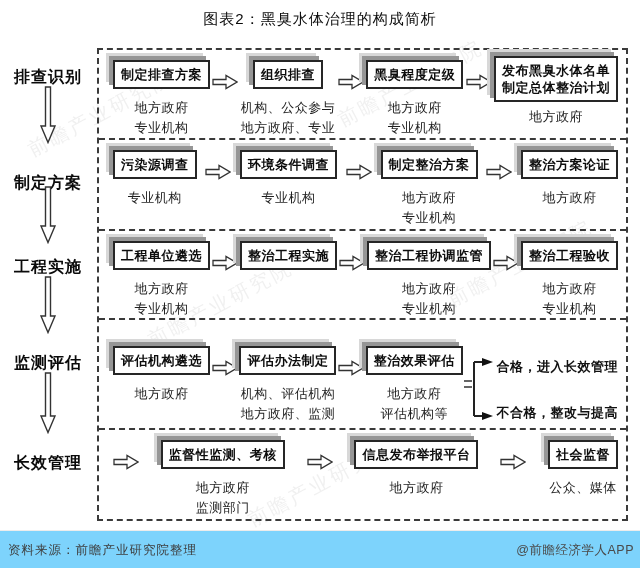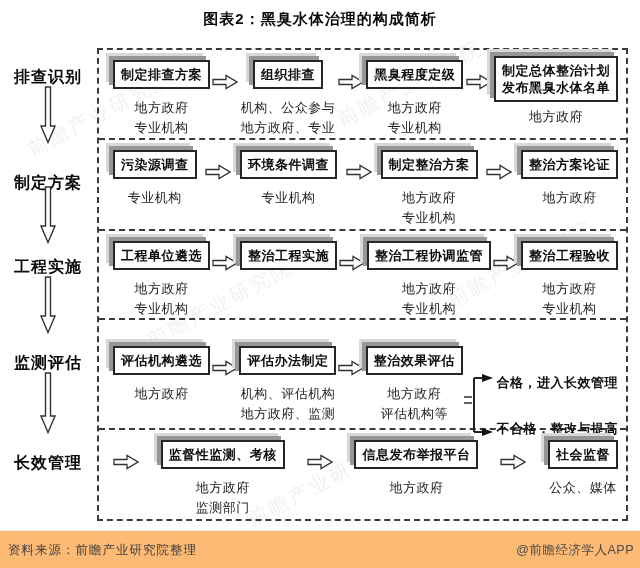--- a/index.html
+++ b/index.html
@@ -4,21 +4,21 @@
 <style>
   html,body{margin:0;padding:0;}
   body{
     width:640px;height:568px;position:relative;overflow:hidden;
     background:#ffffff;
     font-family:"Liberation Sans","DejaVu Sans",sans-serif;
     color:#111;
   }
   .title{
     position:absolute;top:10px;left:0;right:0;text-align:center;
-    font-size:15px;font-weight:bold;letter-spacing:1px;color:#0a0a0a;
+    font-size:15px;font-weight:normal;letter-spacing:1px;color:#0a0a0a;
   }
   
   .rail{position:absolute;left:0;top:48px;width:96px;height:473px;}
   .rail-label{position:absolute;width:100%;text-align:center;font-weight:bold;
     font-size:16px;letter-spacing:1px;color:#0a0a0a;white-space:nowrap;margin-top:9px;}
   .rail-arrow{position:absolute;left:50%;transform:translateX(-50%);}
   
   .flow{position:absolute;left:97px;top:48px;width:531px;height:473px;
     border:2px dashed #3a3a3a;box-sizing:border-box;background:transparent;}
   .frow{box-sizing:border-box;display:flex;align-items:flex-start;
@@ -29,26 +29,26 @@
   .pbox{
     background:#fff;border:2px solid #262626;padding:4px 6px;
     font-size:13px;font-weight:bold;letter-spacing:0.5px;color:#0d0d0d;
     text-align:center;line-height:17px;white-space:nowrap;
     box-shadow:-4px -4px 0 0 #969696,-7px -7px 0 0 #d8d8d8;
   }
   .pbox span{display:block;}
   .actors{margin-top:9px;text-align:center;font-size:13px;color:#1f1f1f;
     letter-spacing:0.5px;line-height:20px;white-space:nowrap;}
   .harrow{margin-top:14px;flex:0 0 auto;}
-  .branch{display:flex;align-items:flex-start;margin-top:28px;}
+  .branch{display:flex;align-items:flex-start;margin-top:12px;}
   .branch-labels{display:flex;flex-direction:column;justify-content:space-between;
     height:64px;font-size:13px;font-weight:bold;white-space:nowrap;letter-spacing:0.5px;}
   
   .footer{position:absolute;left:0;top:530px;width:640px;height:38px;
-    background:#fdba74;border-top:1px solid #ececec;}
+    background:#7dd3fc;border-top:1px solid #ececec;}
   .footer-source{position:absolute;left:8px;top:11px;font-size:12.5px;color:#3d3d3d;letter-spacing:1px;}
   .footer-credit{position:absolute;right:6px;top:11px;font-size:12.5px;color:#4a4a4a;letter-spacing:0.5px;}
   
   .wm{position:absolute;color:rgba(110,110,110,0.10);font-size:20px;
     transform:rotate(-28deg);letter-spacing:3px;pointer-events:none;white-space:nowrap;}
 </style>
 </head>
 <body>
 
 <div class="wm" style="left:20px;top:100px">前瞻产业研究院</div>
@@ -113,22 +113,22 @@
       <div class="actors">
           <div>地方政府</div>
           <div>专业机构</div>
         </div>
     </div>
     <svg class="harrow" width="26" height="16">
         <path d="M1 5.5 h13 v-4 L25 8 l-11 6.5 v-4 h-13 z" fill="#fff" stroke="#333" stroke-width="1.3"></path>
       </svg>
     <div class="step">
       <div class="pbox" style="margin-top:-4px">
+          <span>发布黑臭水体名单</span>
           <span>制定总体整治计划</span>
-          <span>发布黑臭水体名单</span>
         </div>
       <div class="actors" style="margin-top:5px">
           <div>地方政府</div>
         </div>
     </div>
   </div>
 
   <div class="frow r2">
     <div class="step">
       <div class="pbox">

